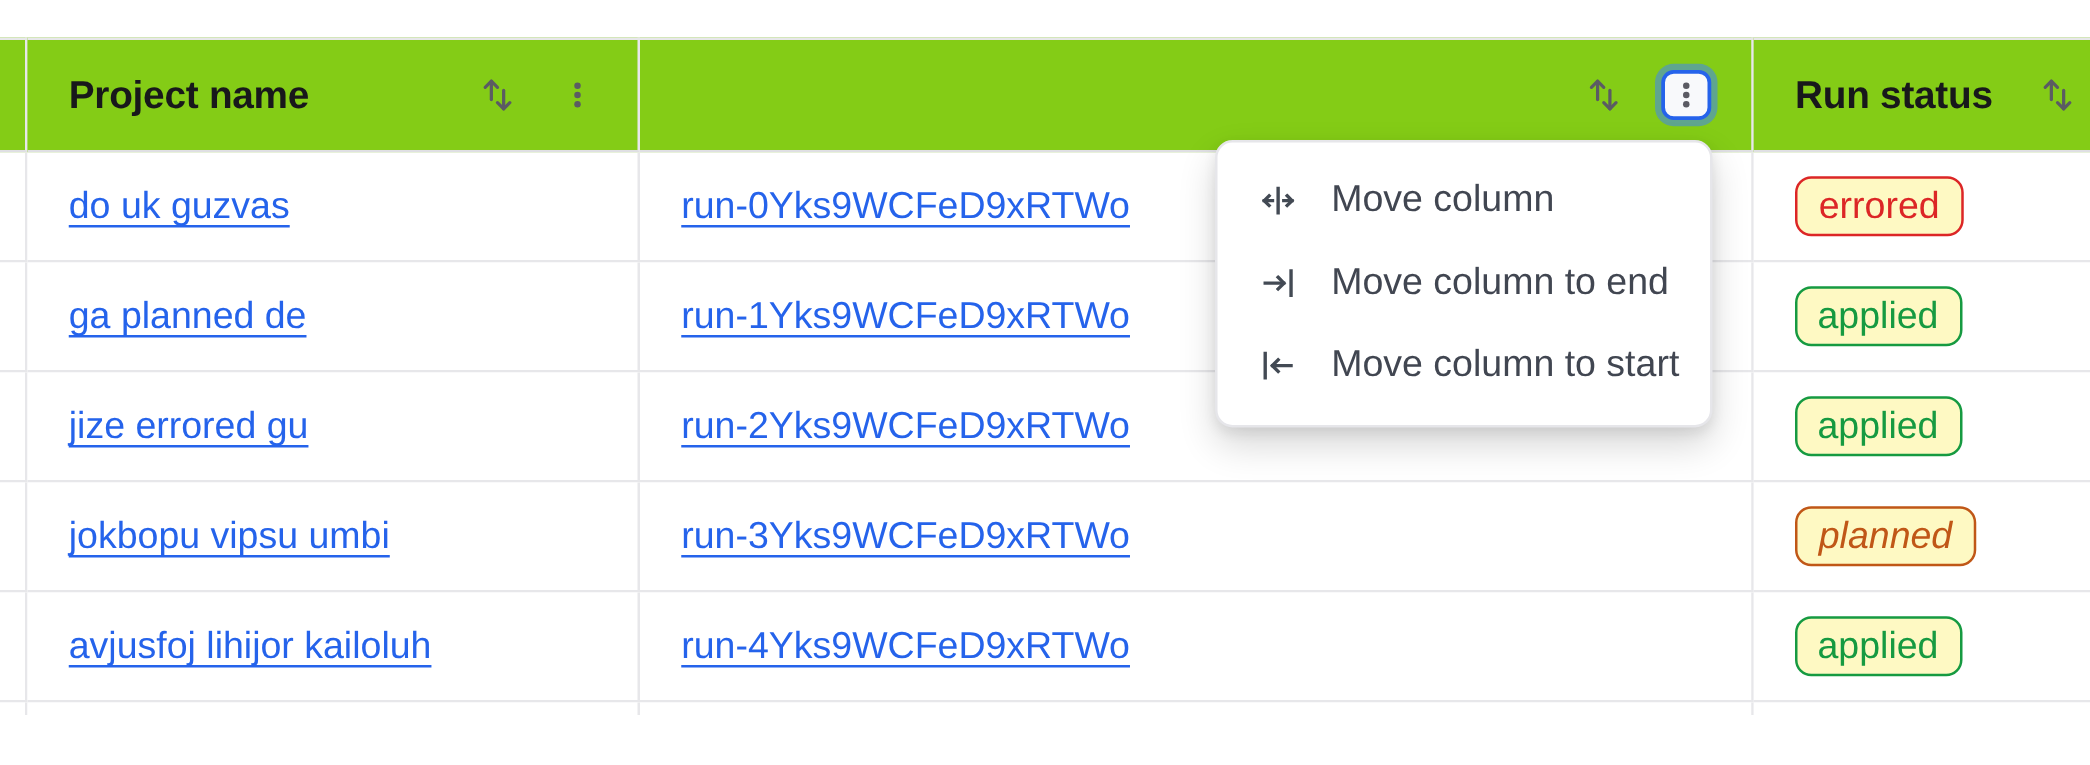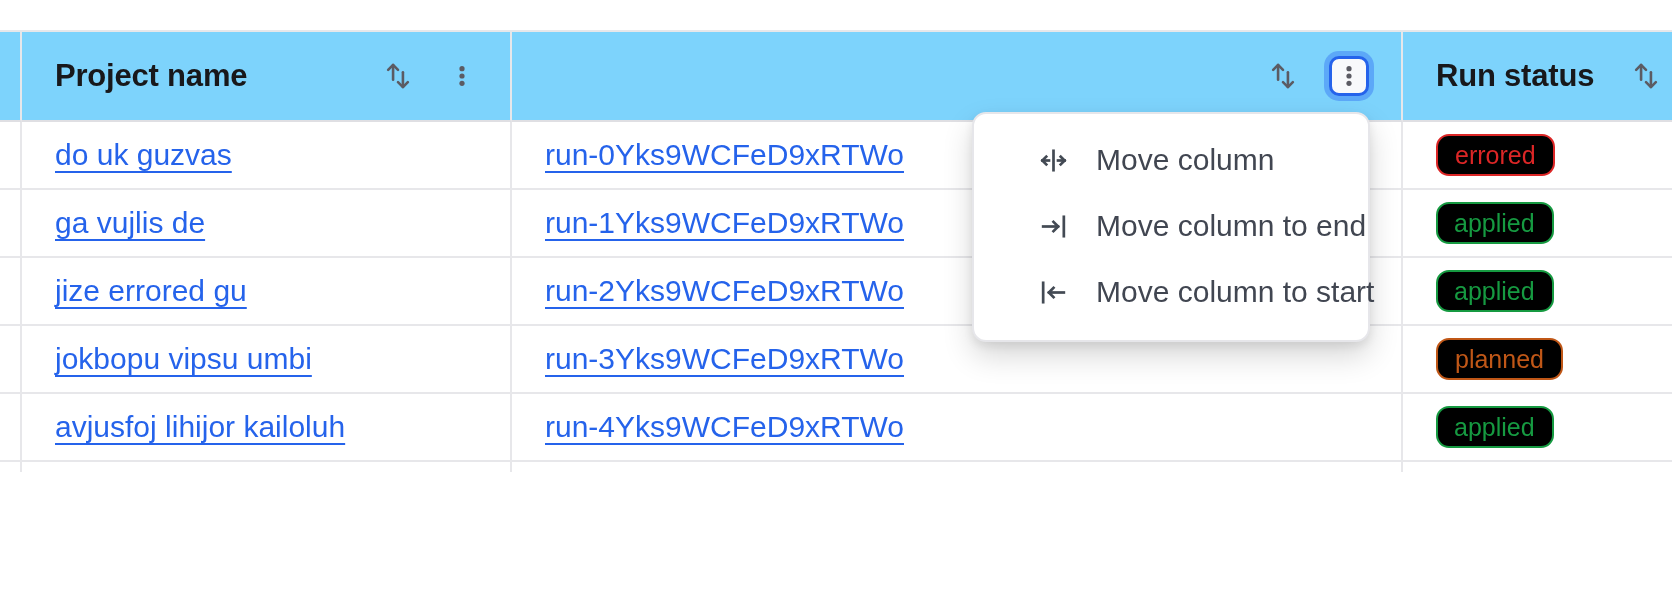--- a/index.html
+++ b/index.html
@@ -11,30 +11,30 @@
     font-family:"Liberation Sans","DejaVu Sans",sans-serif;
     -webkit-font-smoothing:antialiased;
   }
   .table{
     position:absolute;left:0;top:30px;width:1672px;
     display:grid;
     grid-template-columns:22px 490px 891px 1fr;
     grid-auto-rows:auto;
   }
   .th{
-    background:#7dd3fc;
+    background:#84cc16;
     height:92px;
     border-top:2px solid #e7e7ea;
     border-bottom:2px solid #dfdfe3;
     display:flex;align-items:center;
     box-sizing:border-box;
     justify-content:flex-end;
   }
   .td{
-    height:68px;
+    height:88px;
     border-bottom:2px solid #e7e7ea;
     display:flex;align-items:center;
     box-sizing:border-box;
     background:#ffffff;
   }
   .vline{border-right:2px solid #e7e7ea;}
   .cell-pad{padding-left:33px;padding-right:24px;}
   .hdr-label{
     font-size:31px;font-weight:700;color:#18181b;letter-spacing:-0.2px;
     white-space:nowrap;
@@ -54,49 +54,49 @@
     box-shadow:0 0 0 5px rgba(66,133,244,0.55);
     margin-right:8px;margin-left:6px;
   }
   .link{
     font-size:30px;color:#2563eb;text-decoration:underline;
     text-decoration-thickness:2px;text-underline-offset:6px;
     white-space:nowrap;cursor:pointer;
   }
   .badge{
     display:inline-flex;align-items:center;
-    font-size:25px;line-height:1.28;
+    font-size:30px;line-height:1.28;
     padding:3px 17px;
     border:2.5px solid currentColor;
     border-radius:13px;
-    background:#000000;
+    background:#fef9c3;
     white-space:nowrap;
   }
   .badge-errored{color:#dc2626;}
   .badge-applied{color:#169a41;padding-left:16px;}
-  .badge-planned{color:#c05717;}
+  .badge-planned{color:#c05717;font-style:italic;}
   .partial-row{height:10px;background:#ffffff;box-sizing:border-box;}
   
   .menu{
     position:absolute;left:972px;top:112px;
     width:398px;height:230px;
     background:#ffffff;
     border:2px solid #e6e6ea;
     border-radius:14px;
     box-shadow:0 14px 30px rgba(0,0,0,0.16), 0 4px 10px rgba(0,0,0,0.08);
     box-sizing:border-box;
     padding:13px 0;
     z-index:10;
   }
   .menu-item{
     height:66px;
     display:flex;align-items:center;gap:27px;
     padding:0 24px 0 33px;
     font-size:30px;color:#414651;
-    cursor:pointer;white-space:nowrap;margin-left:31px;
+    cursor:pointer;white-space:nowrap;
   }
   .menu-item svg{flex:0 0 auto;display:block;}
 </style>
 </head>
 <body>
 
 <div class="stage">
 
   <div class="table">
 
@@ -163,21 +163,21 @@
     </div>
     <div class="td vline cell-pad">
       <a class="link">run-0Yks9WCFeD9xRTWo</a>
     </div>
     <div class="td cell-pad">
       <span class="badge badge-errored">errored</span>
     </div>
 
     <div class="td vline"></div>
     <div class="td vline cell-pad">
-      <a class="link">ga vujlis de</a>
+      <a class="link">ga planned de</a>
     </div>
     <div class="td vline cell-pad">
       <a class="link">run-1Yks9WCFeD9xRTWo</a>
     </div>
     <div class="td cell-pad">
       <span class="badge badge-applied">applied</span>
     </div>
 
     <div class="td vline"></div>
     <div class="td vline cell-pad">

